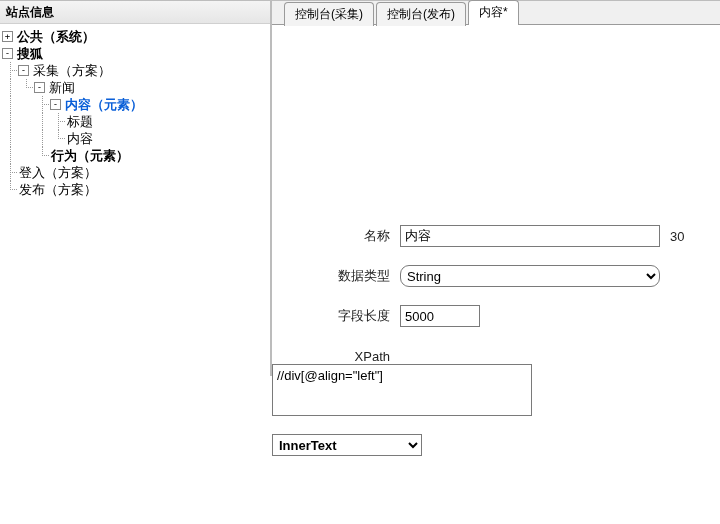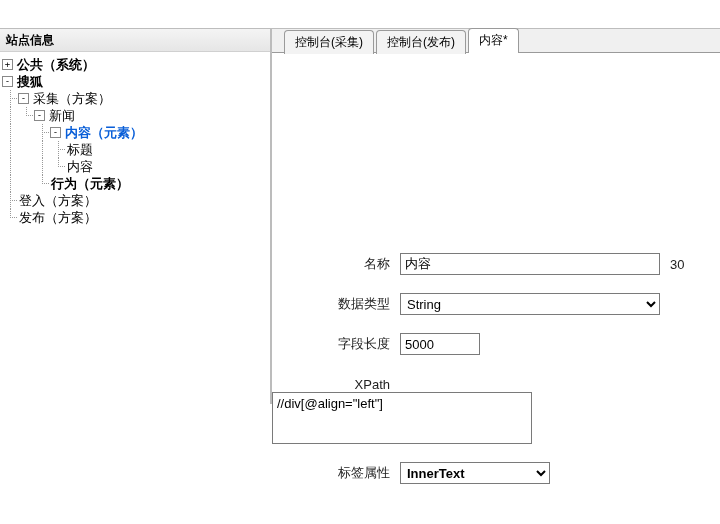--- a/index.html
+++ b/index.html
@@ -12,21 +12,20 @@
     background: #ffffff;
     color: #000000;
     overflow: hidden;
   }
   .app {
     display: flex;
     width: 720px;
     height: 376px;
     box-sizing: border-box;
     border-top: 1px solid #bdbdbd;
-    margin-top: 28px;
   }
   
   .left {
     width: 270px;
     flex: 0 0 270px;
     border-right: 2px solid #bcbcbc;
     display: flex;
     flex-direction: column;
     background: #ffffff;
   }
@@ -210,21 +209,21 @@
     border: 1px solid #7a7a7a;
     padding: 3px 4px;
     box-sizing: border-box;
     background: #ffffff;
   }
   input[type=text].txt { height: 22px; }
   select.sel { height: 22px; padding: 1px 2px; }
   textarea.ta-input { resize: none; height: 52px; overflow: hidden; }
   .w-long { width: 260px; }
   .w-mid  { width: 80px; }
-  .w-sel  { width: 260px; }
+  .w-sel  { width: 260px; border-radius: 9px; }
   .w-tag  { width: 150px; }
   .trail-num {
     margin-left: 10px;
     font-size: 13px;
     color: #222;
   }
   
   .bold-sel { font-weight: bold; }
 </style>
 </head>
@@ -361,21 +360,20 @@
           <div class="form-label">字段长度</div>
           <input type="text" class="txt w-mid" value="5000" style="">
         </div>
 
         <div class="form-row ta">
           <div class="form-label">XPath</div>
           <textarea class="ta-input w-long" style="">//div[@align="left"]</textarea>
         </div>
 
         <div class="form-row">
-          <div class="form-label">标签属性</div>
           <select class="sel w-tag bold-sel">
             <option>InnerText</option>
           </select>
         </div>
 
       </div>
     </div>
   </div>
 
 </div>

